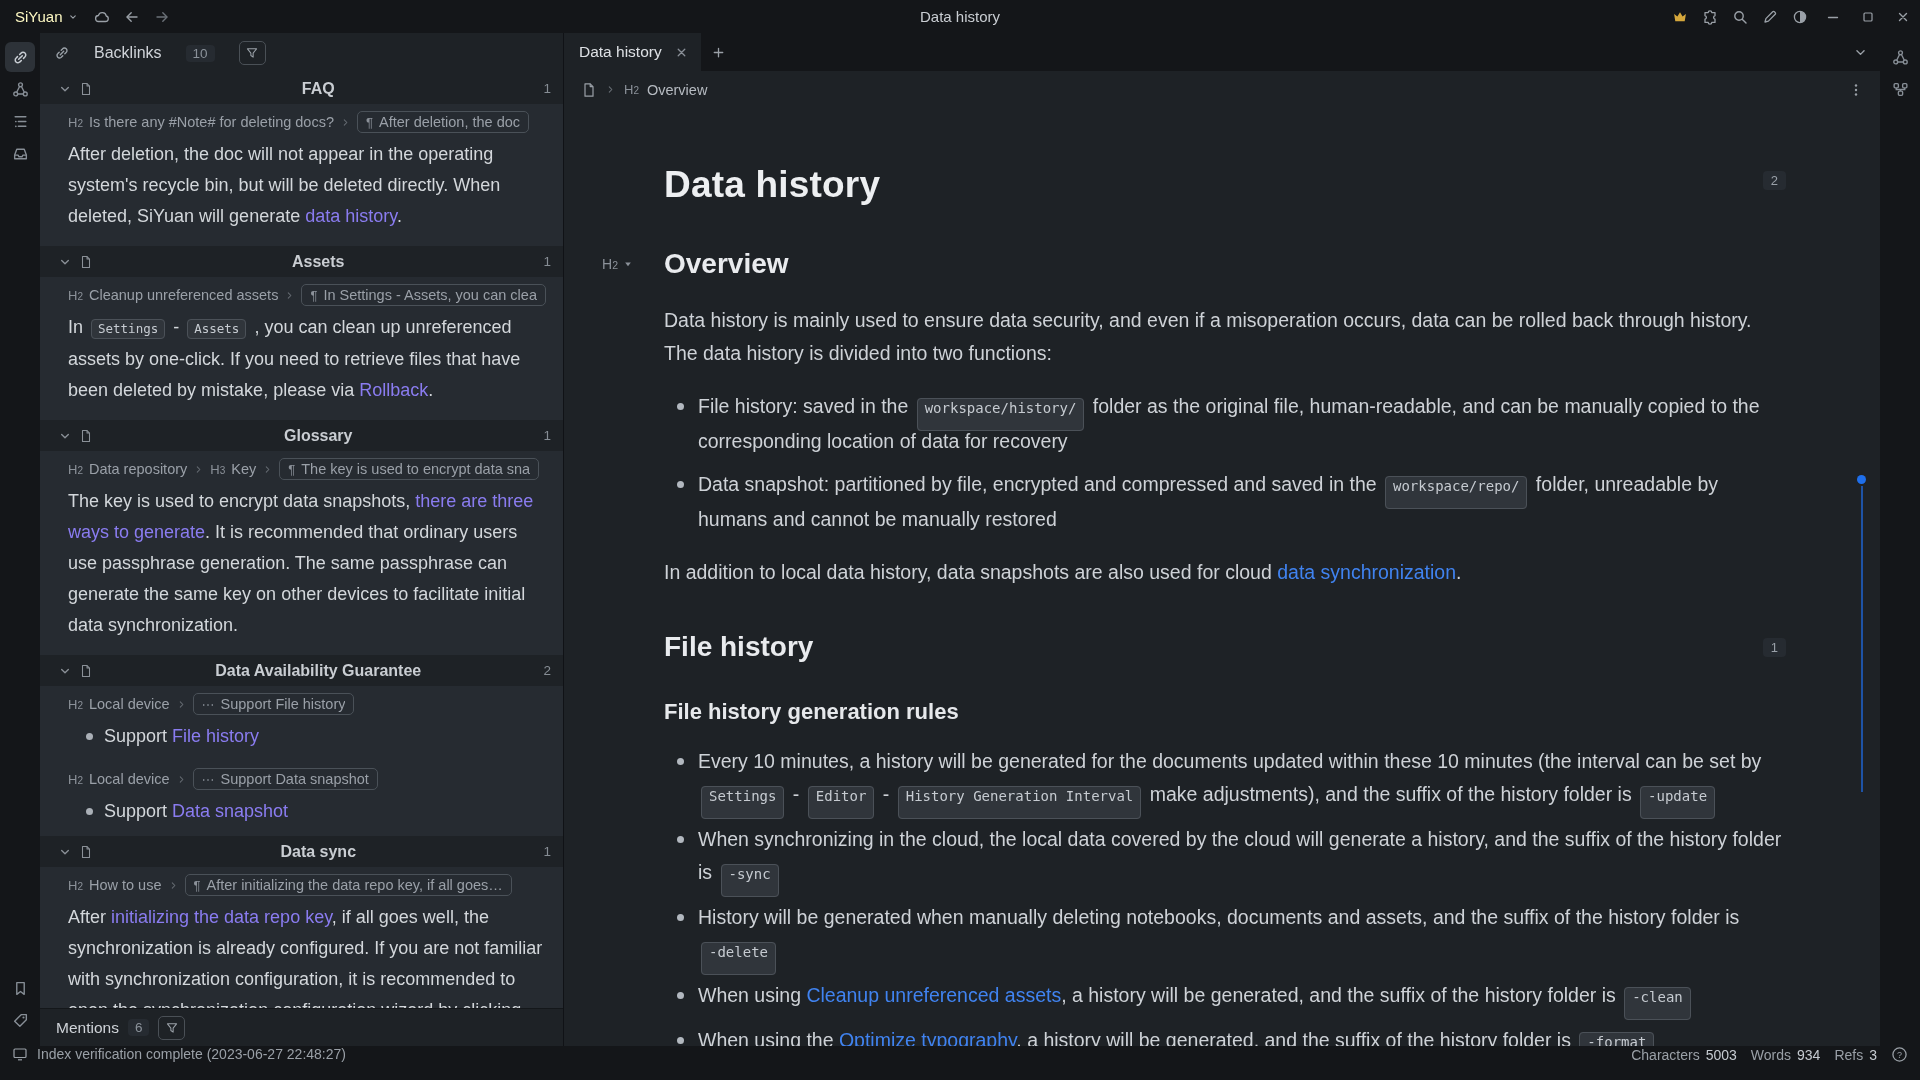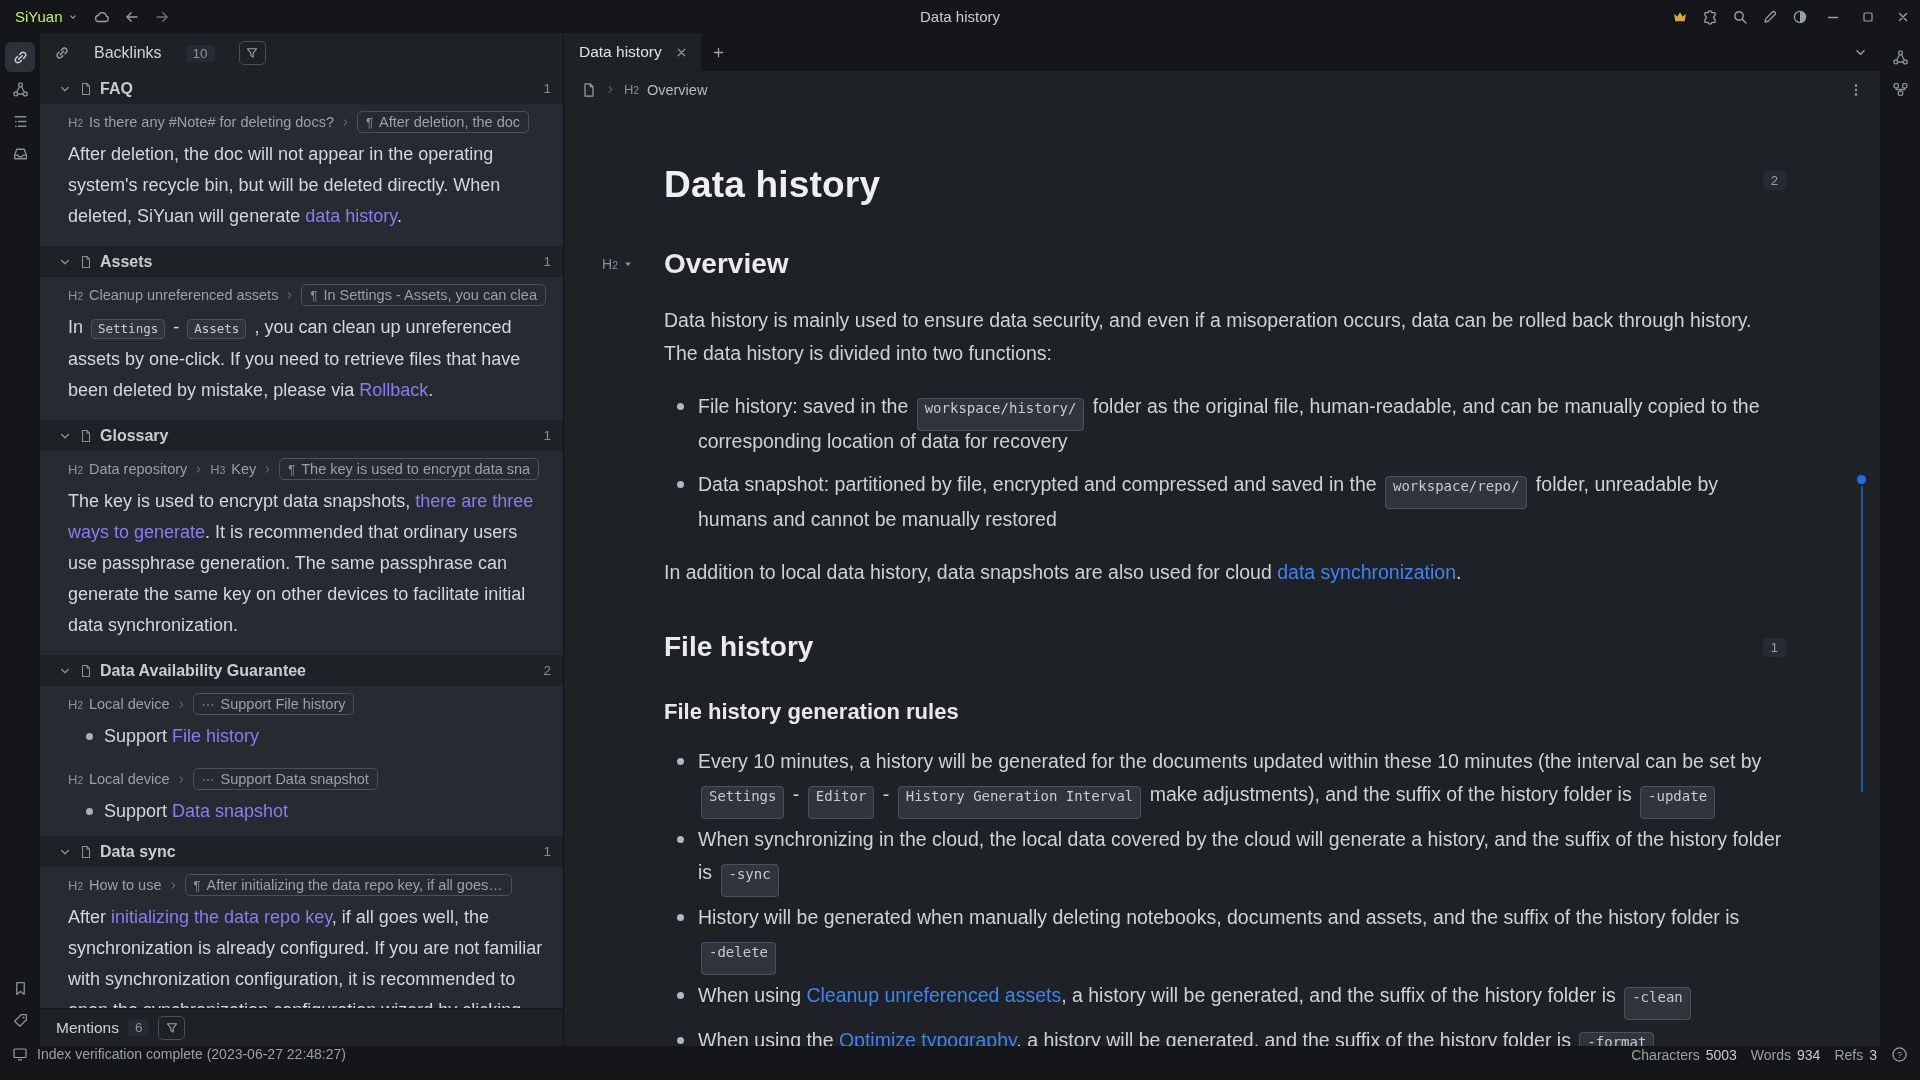--- a/index.html
+++ b/index.html
@@ -7,21 +7,21 @@
   body {
     width:1920px; height:1080px; overflow:hidden;
     background:#141619; color:#cbd0d5;
     font-family:"Liberation Sans", sans-serif;
   }
   .app { display:flex; flex-direction:column; width:100%; height:100%; }
 
   
   .titlebar { height:33px; flex:none; position:relative; display:flex; align-items:center; background:#141619; }
   .tb-left { display:flex; align-items:center; gap:2px; padding-left:8px; z-index:2; }
-  .tb-menu { display:flex; align-items:center; gap:4px; color:#bef264; font-size:15px; padding:3px 7px; border-radius:4px; }
+  .tb-menu { display:flex; align-items:center; gap:4px; color:#fef9c3; font-size:15px; padding:3px 7px; border-radius:4px; }
   .tb-menu .ico { width:12px; height:12px; color:#9aa0a7; }
   .tb-btn { width:28px; height:28px; display:flex; align-items:center; justify-content:center; color:#9aa0a7; border-radius:4px; }
   .tb-btn .ico { width:16px; height:16px; }
   .tb-btn.dim { color:#6b7178; }
   .tb-title { position:absolute; left:0; right:0; top:0; bottom:0; display:flex; align-items:center; justify-content:center; font-size:15px; color:#c9cdd2; z-index:1; }
   .tb-right { margin-left:auto; display:flex; align-items:center; z-index:2; }
   .tb-right .tb-btn { width:30px; height:33px; border-radius:0; }
   .tb-btn.crown { color:#d5a73c; }
   .tb-btn.win { width:35px; }
 
@@ -38,21 +38,21 @@
   
   .backlinks-panel { width:524px; flex:none; background:#1e2226; border-right:1px solid #101216; display:flex; flex-direction:column; min-height:0; }
   .panel-header { height:40px; flex:none; display:flex; align-items:center; gap:24px; padding:0 12px 0 14px; }
   .panel-header .hd-ico { width:16px; height:16px; color:#9aa1a8; }
   .panel-title { font-size:16px; color:#cfd3d8; }
   .panel-count { font-size:13.5px; color:#8b929a; background:#262b31; border-radius:4px; padding:1px 7px; }
   .icon-box-btn { width:27px; height:24px; border:1px solid #4a5056; border-radius:5px; display:flex; align-items:center; justify-content:center; color:#9aa1a8; }
   .icon-box-btn .ico { width:14px; height:14px; }
   .panel-body { flex:1; min-height:0; overflow:hidden; }
 
-  .bl-sec-header { height:31px; display:flex; align-items:center; gap:7px; padding:0 12px 0 18px; }
+  .bl-sec-header { height:31px; display:flex; align-items:center; gap:7px; padding:0 12px 0 18px;text-align:center; }
   .bl-sec-header .ico { width:14px; height:14px; color:#8b9198; flex:none; }
   .bl-sec-title { flex:1; font-size:16px; font-weight:700; color:#c9cdd2; white-space:nowrap; overflow:hidden; }
   .bl-sec-count { font-size:13.5px; color:#868d94; }
 
   .bl-item { background:#262b31; }
   .bl-crumb { display:flex; align-items:center; gap:6px; padding:7px 14px 2px 28px; white-space:nowrap; overflow:hidden; color:#9aa0a8; font-size:14.5px; min-width:0; }
   .crumb-seg { display:inline-flex; align-items:center; gap:6px; flex:none; }
   .crumb-chip { font-size:13px; color:#8b9199; flex:none; }
   .crumb-chip small { font-size:10px; }
   .crumb-sep { width:11px; height:11px; color:#666c73; flex:none; }

